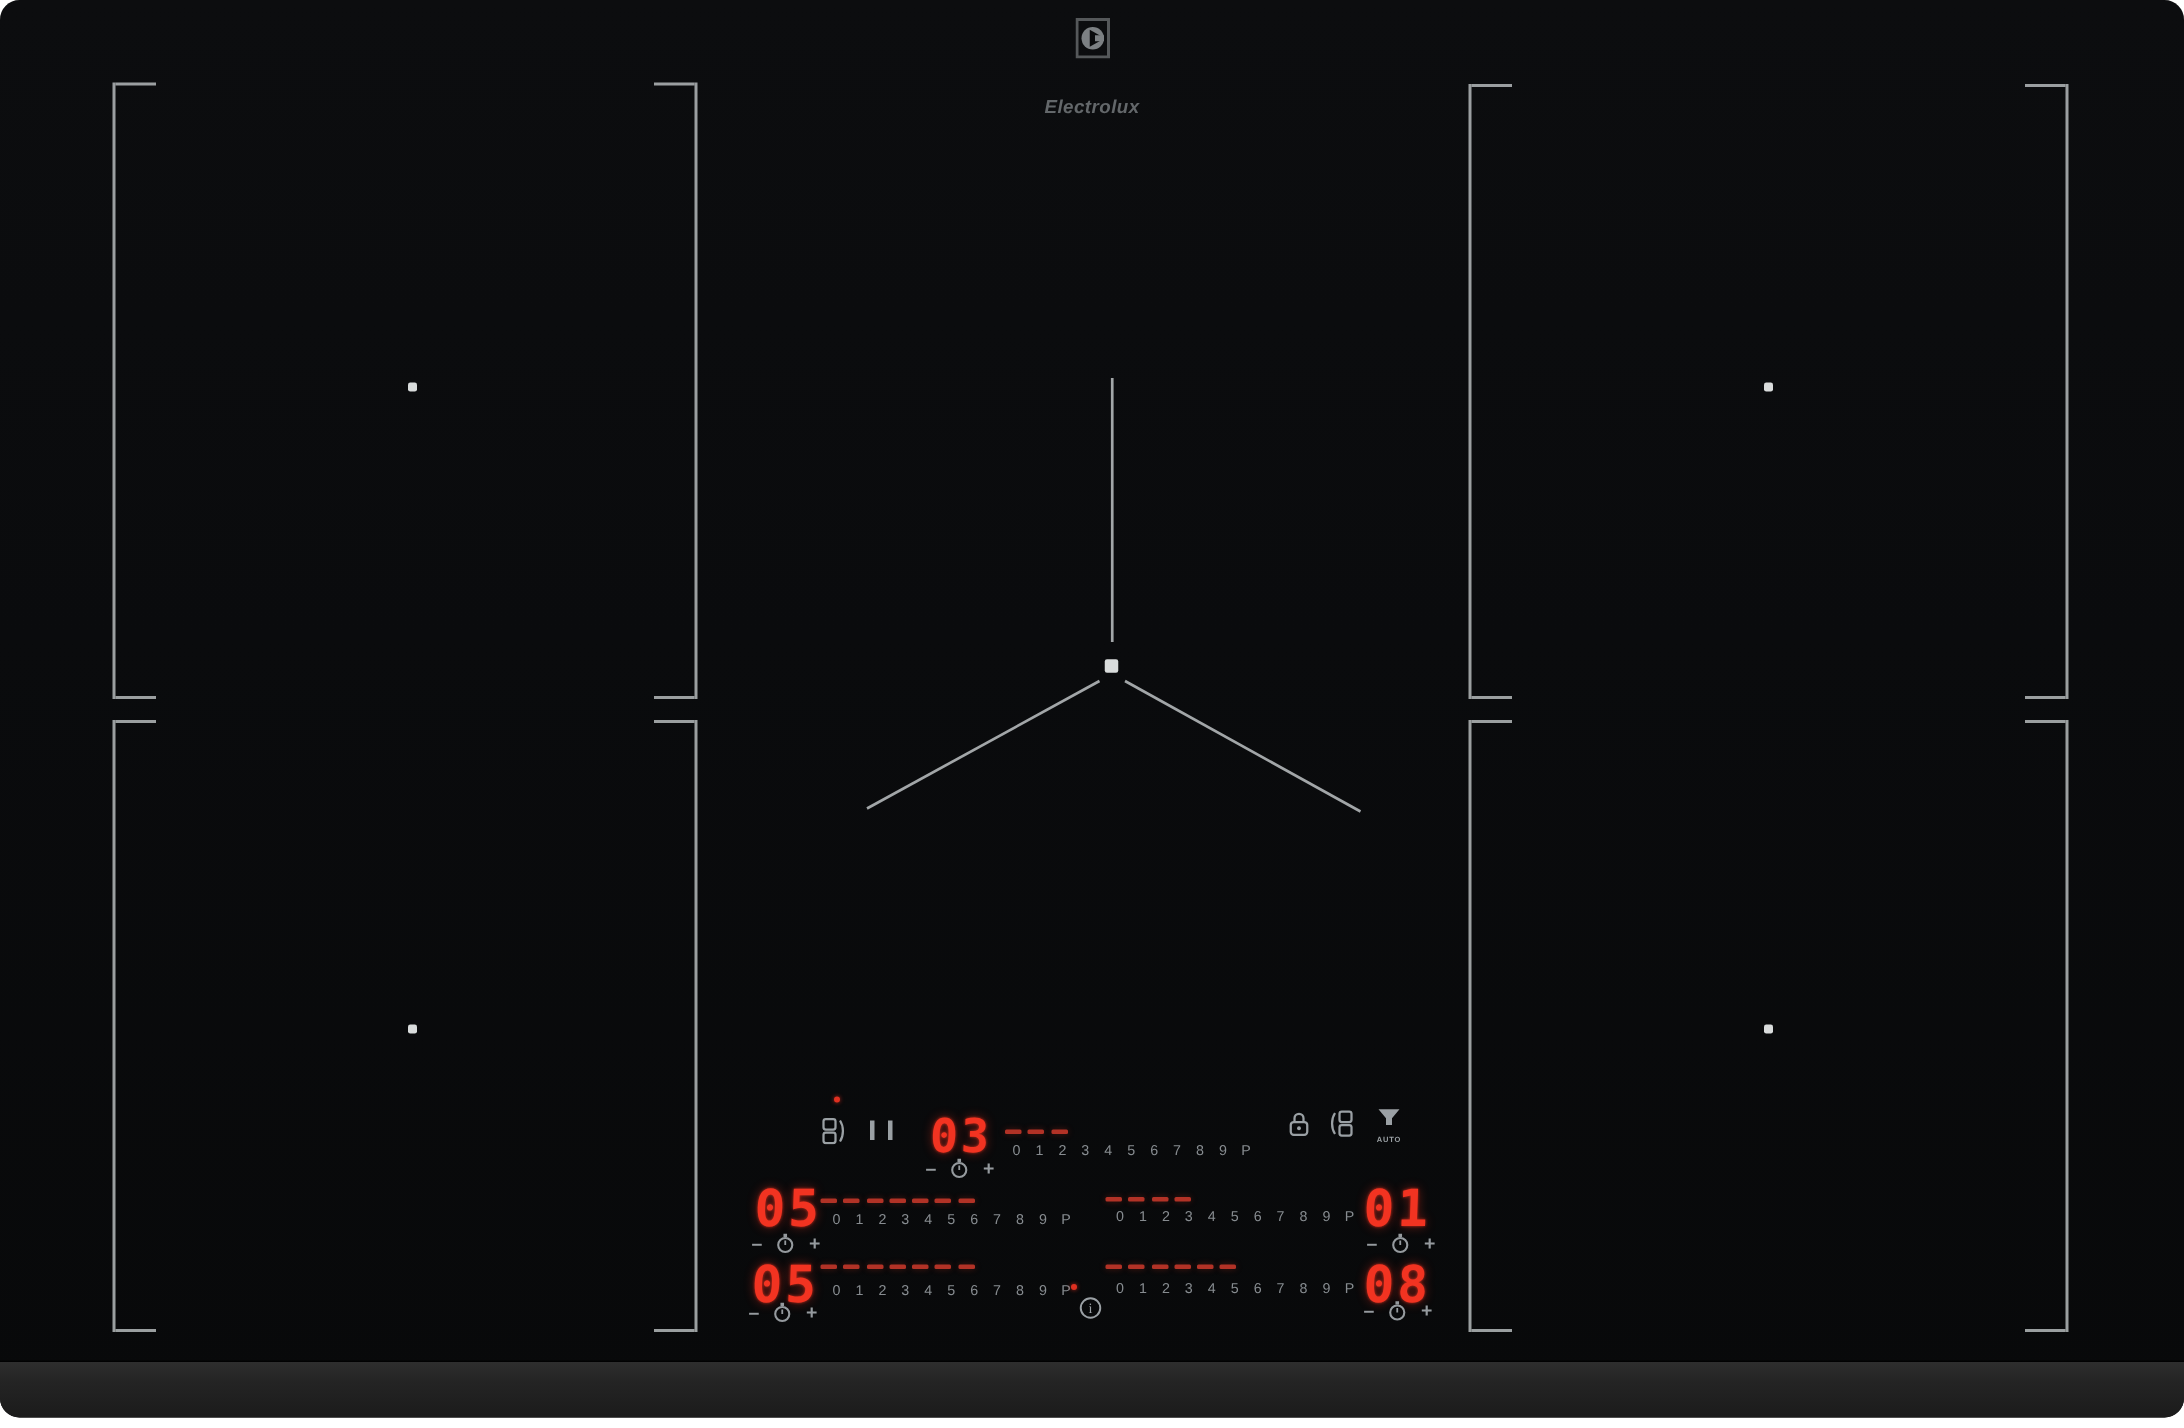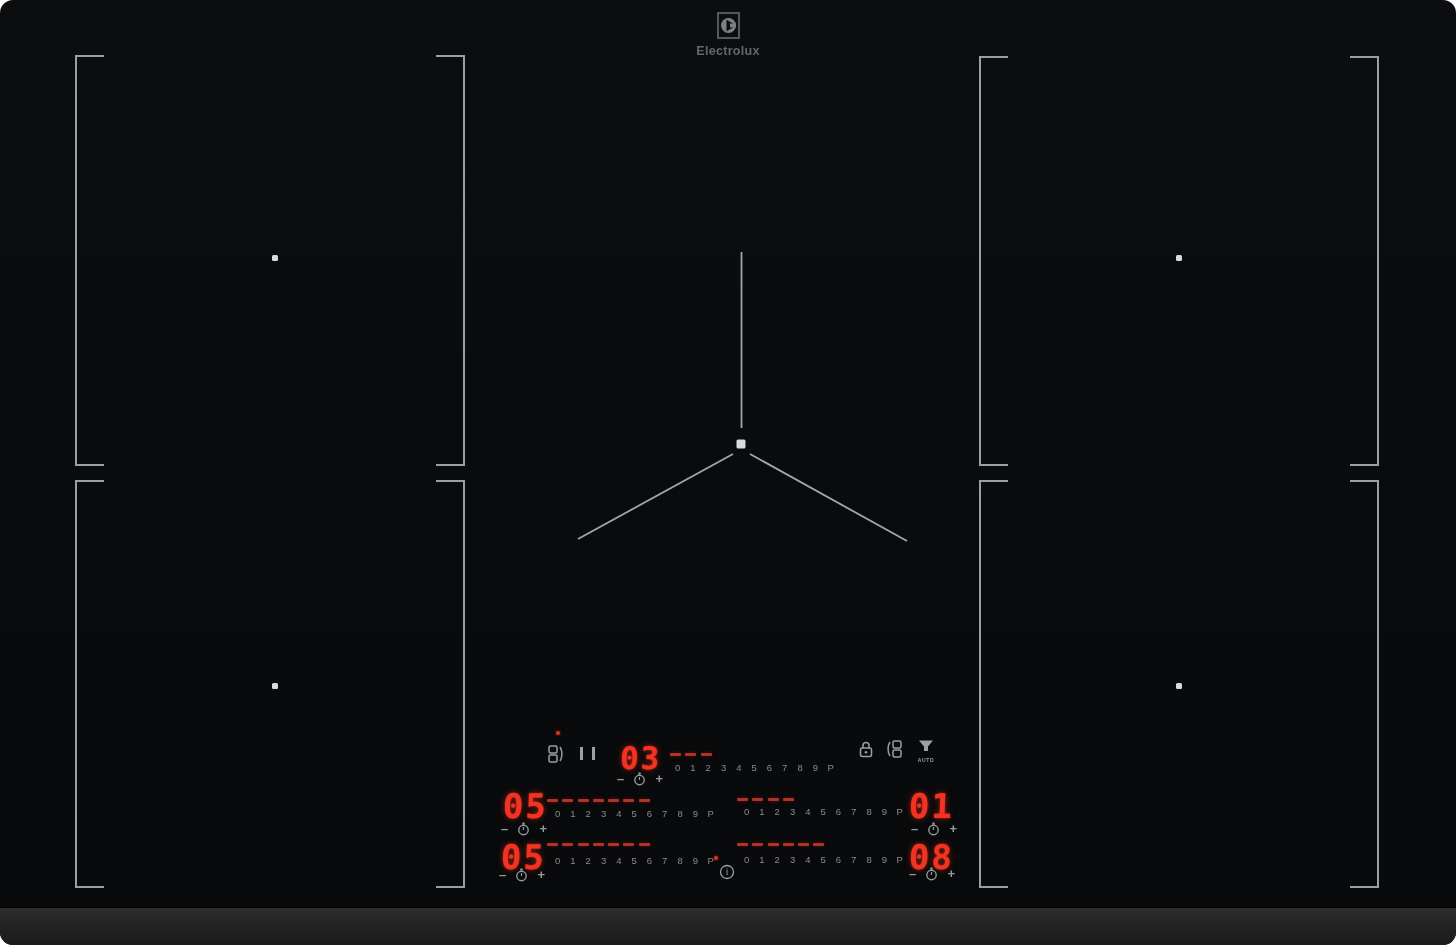--- a/index.html
+++ b/index.html
@@ -6,21 +6,21 @@
   .stage{position:relative;width:1456px;height:952px;background:#ffffff;overflow:hidden;
          font-family:"Liberation Sans",sans-serif;}
   .hob{position:absolute;left:0;top:0;right:0;bottom:7px;border-radius:13px;
        background:linear-gradient(180deg,#0c0d0f 0%,#0a0b0d 45%,#08090a 100%);}
   .front-edge{position:absolute;left:0;right:0;bottom:0;height:37px;
        border-radius:0 0 13px 13px;
        background:linear-gradient(180deg,#2e2e2e 0%,#242424 35%,#1b1b1b 100%);
        box-shadow:0 -1px 0 rgba(0,0,0,.8);}
   
   .logo{position:absolute;left:50%;top:12px;transform:translateX(-50%);text-align:center;width:120px;}
-  .logo-text{margin-top:1px;font-size:12.5px;font-weight:bold;color:#63676a;letter-spacing:.3px;}
+  .logo-text{margin-top:20px;font-size:12.5px;font-weight:bold;color:#63676a;letter-spacing:.3px;font-style:italic;}
   
   .zone{position:absolute;}
   .zb{position:absolute;top:0;bottom:0;width:30px;}
   .zb.l{left:0;border-left:2px solid rgba(196,201,203,.78);}
   .zb.r{right:0;border-right:2px solid rgba(196,201,203,.78);}
   .zb::before,.zb::after{content:"";position:absolute;height:2px;width:27px;background:rgba(196,201,203,.78);}
   .zb.l::before{top:0;left:0;} .zb.l::after{bottom:0;left:0;}
   .zb.r::before{top:0;right:0;} .zb.r::after{bottom:0;right:0;}
   .zdot{position:absolute;width:6px;height:6px;background:#d9dcdc;border-radius:1.5px;}
   .center-mark{position:absolute;left:570px;top:244px;}

